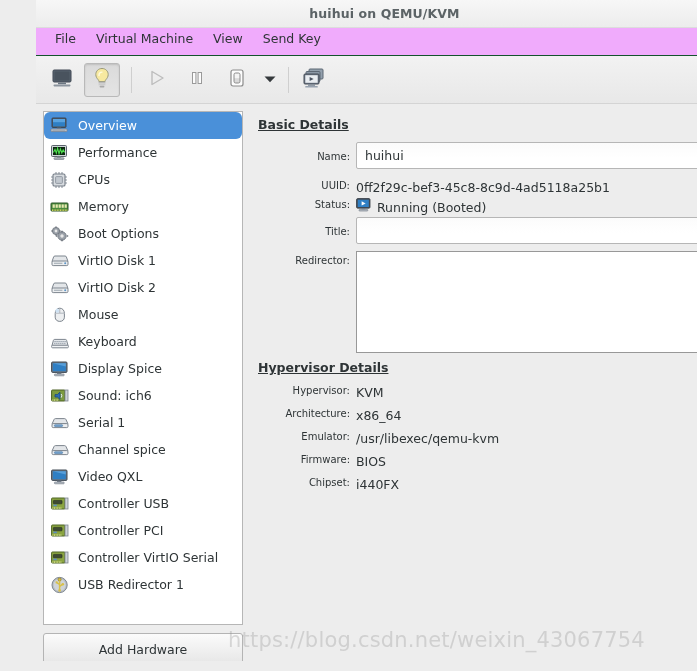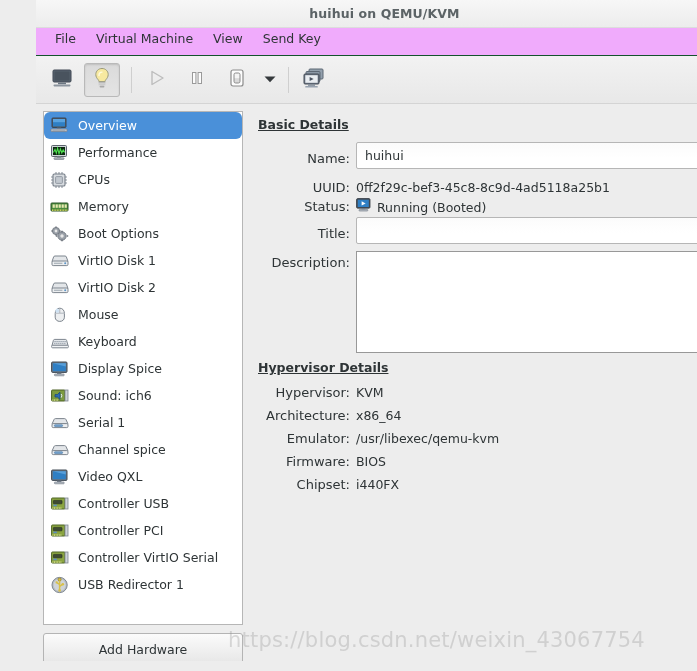--- a/index.html
+++ b/index.html
@@ -174,21 +174,21 @@
   }
   .grid {
     display: grid;
     grid-template-columns: 92px 1fr;
     row-gap: 0px;
     column-gap: 6px;
     align-items: start;
   }
   .lbl {
     text-align: right;
-    font-size: 13px;
+    font-size: 10px;
     color: #2e3436;
     padding-top: 4px;
     white-space: nowrap;
   }
   .lbl.rowpad { padding-top: 9px; }
   .val {
     font-size: 12.5px;
     color: #2e3436;
     padding-top: 4px;
   }
@@ -691,21 +691,21 @@
             </svg>
           </span>
           <span>Running (Booted)</span>
         </div>
 
         <div class="lbl rowpad">Title:</div>
         <div class="txtfield">
           <span></span>
         </div>
 
-        <div class="lbl">Description:</div>
+        <div class="lbl">Redirector:</div>
         <div class="txtarea">
           <span></span>
         </div>
       </div>
 
       <div class="hyper-block">
         <div class="section-title">Hypervisor Details</div>
         <div class="hgrid">
           <div class="lbl">Hypervisor:</div>
           <div class="val">KVM</div>

